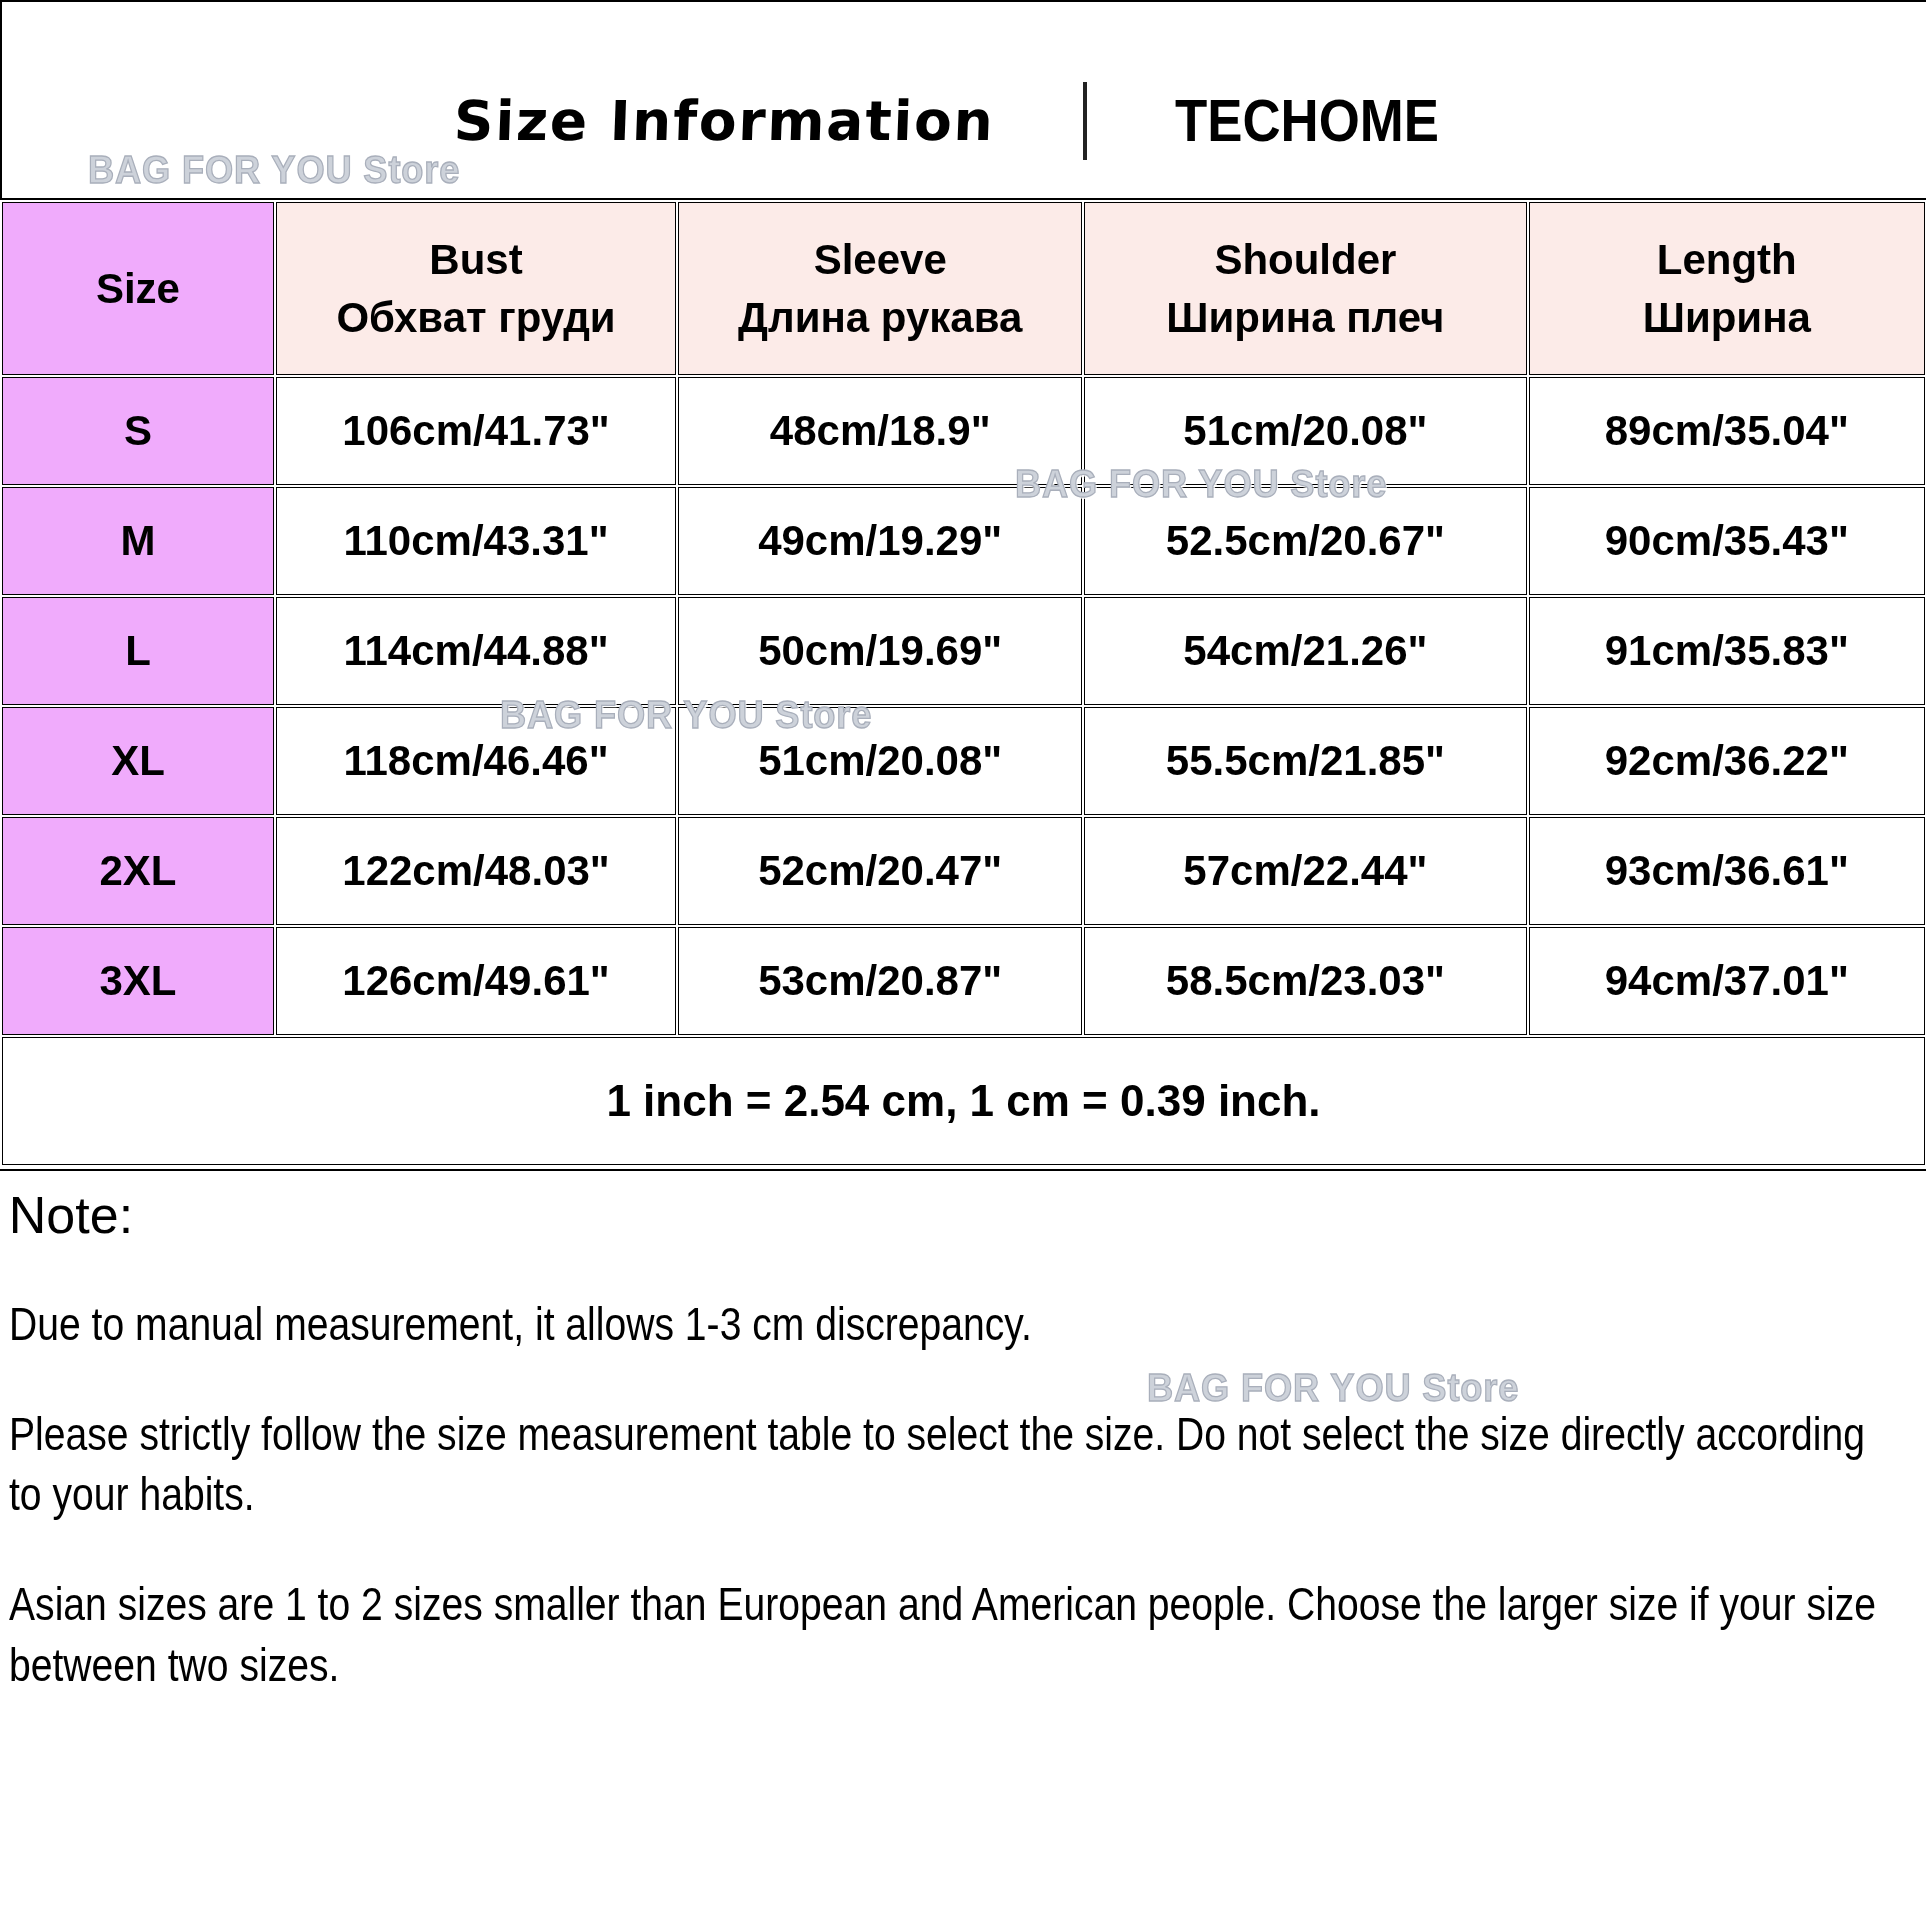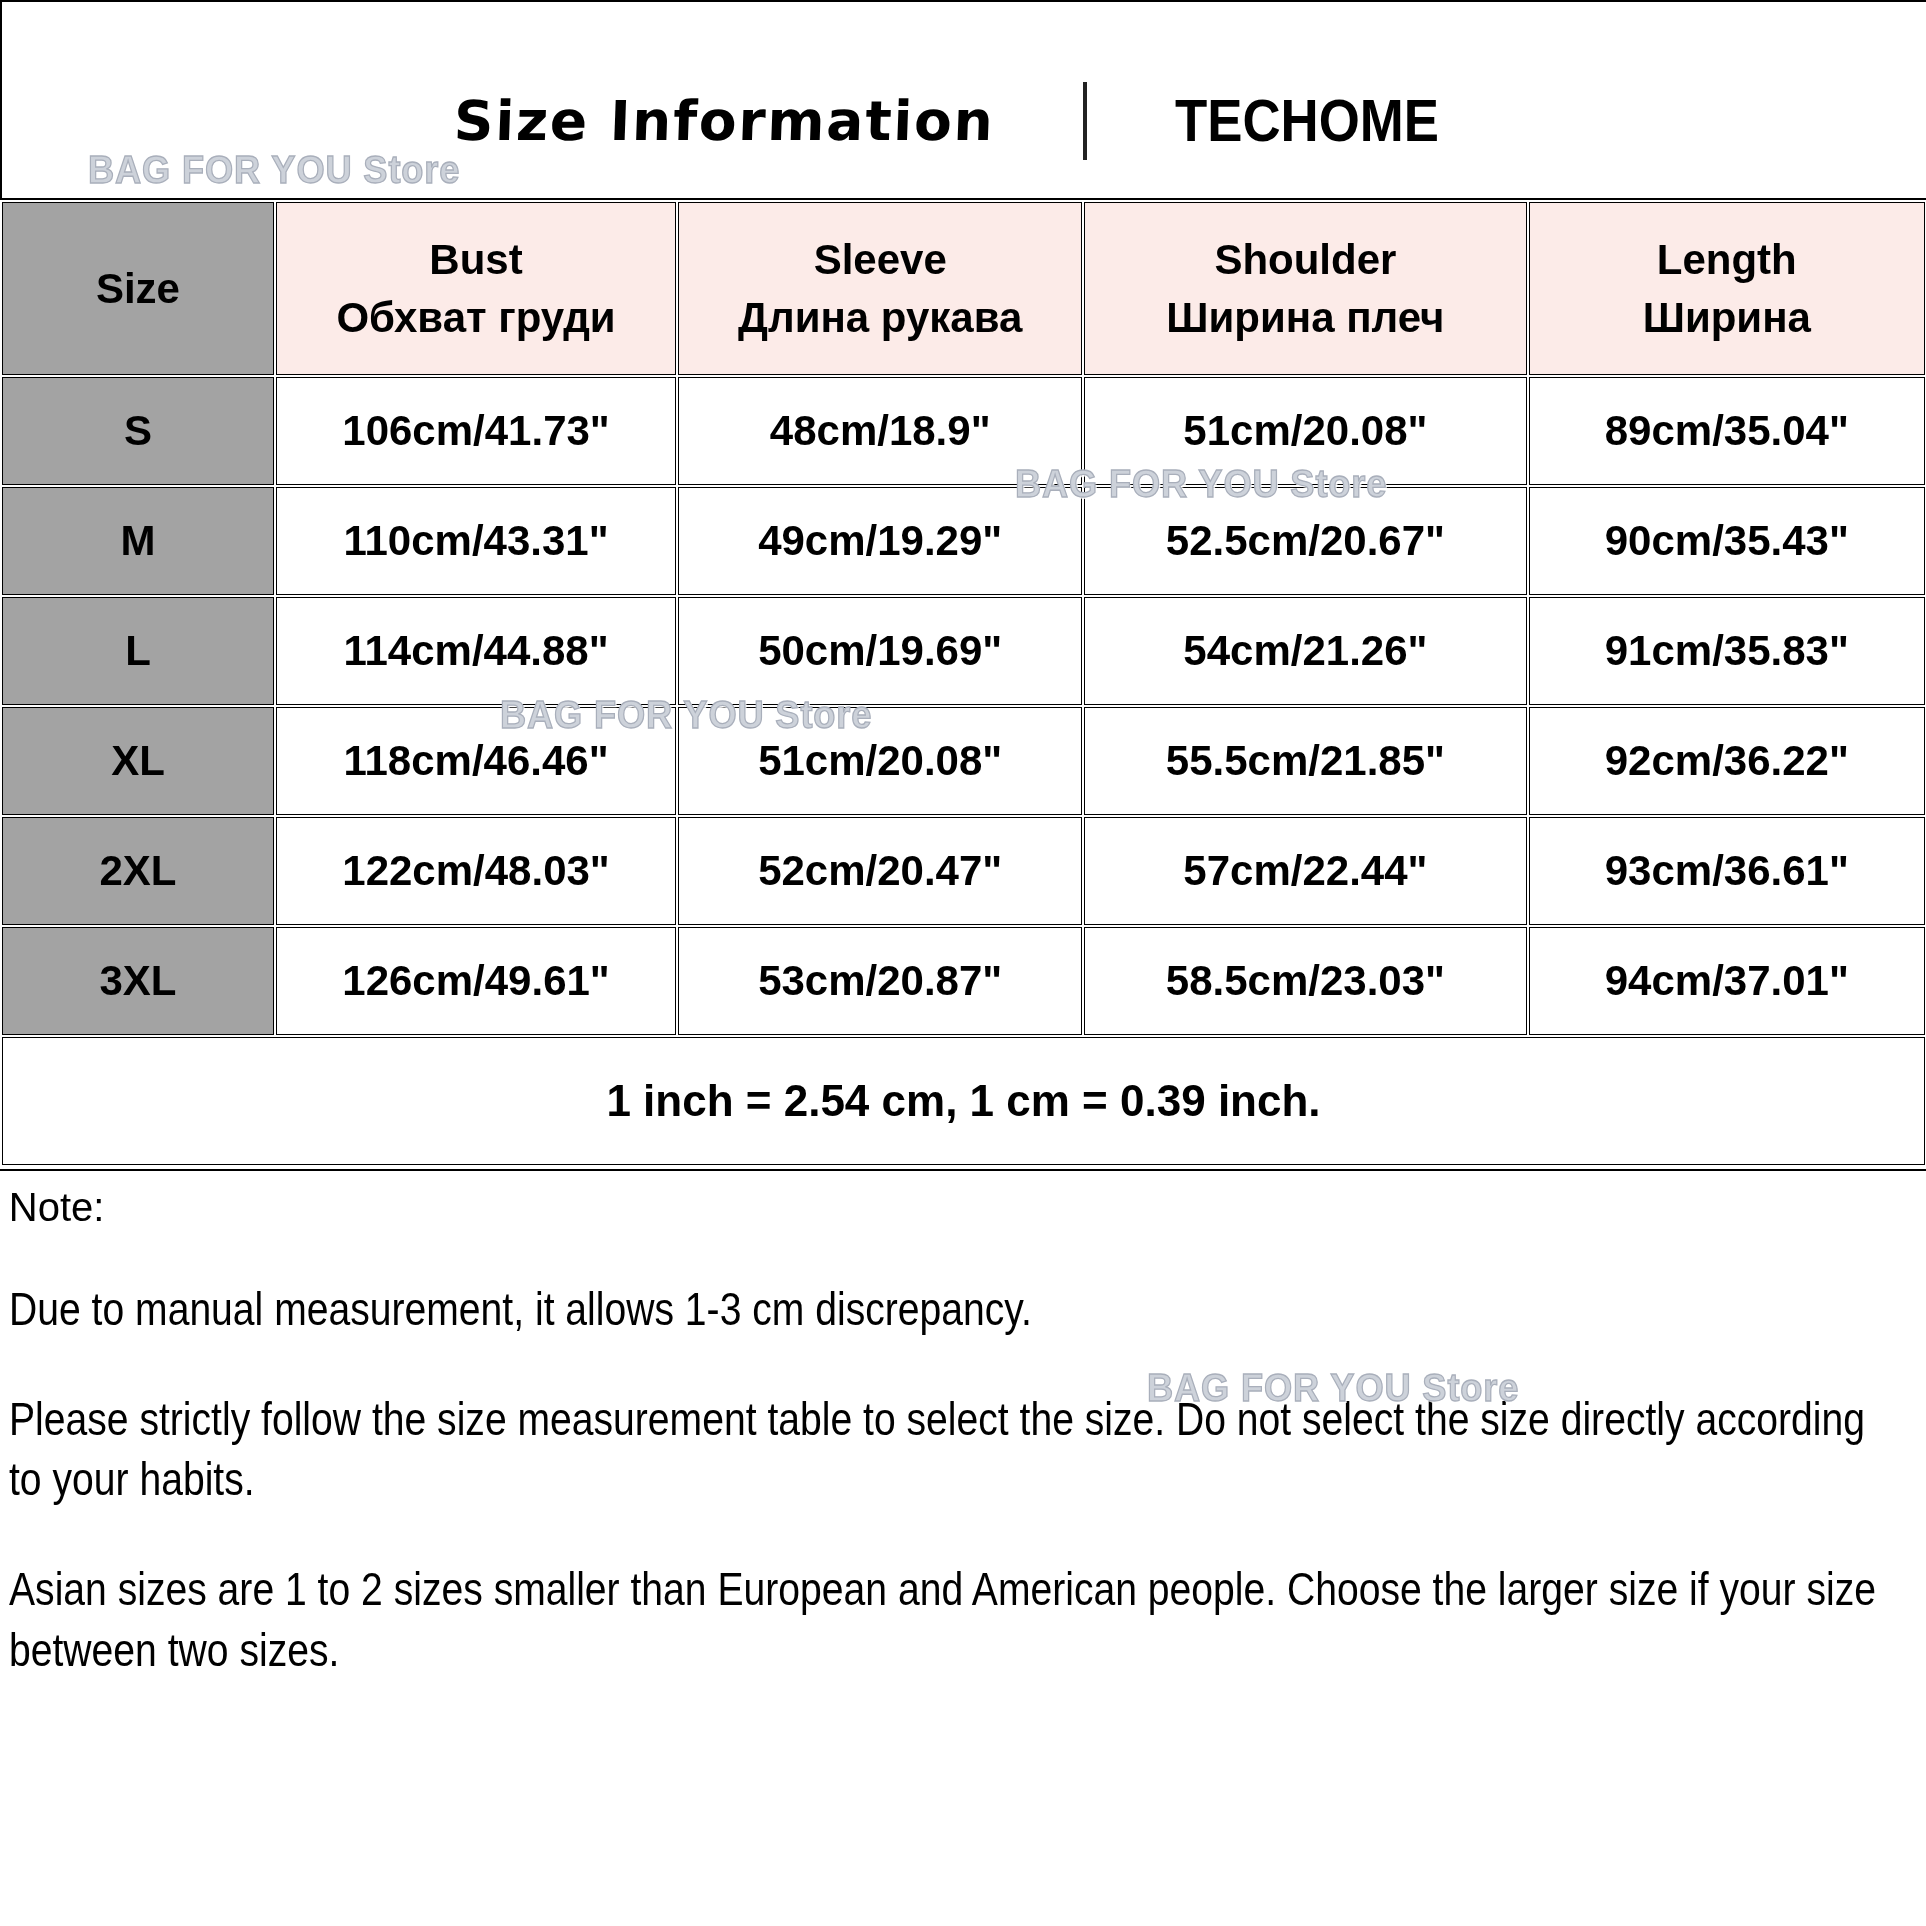--- a/index.html
+++ b/index.html
@@ -78,37 +78,37 @@
   .size-table td {
     box-sizing: border-box;
     border: 1.8px solid #000;
     text-align: center;
     vertical-align: middle;
     font-weight: bold;
     font-size: 42px;
     background: #ffffff;
   }
   .size-table td.hdr     { height: 173px; background: #fcebe8; }
-  .size-table td.sizecol { background: #a3a3a3; }
+  .size-table td.sizecol { background: #f0abfc; }
   .size-table td.data    { height: 108px; }
   .size-table td.conv    { height: 128px; background: #ffffff; font-size: 44px; }
   .hdr-line { line-height: 1.38; }
 
   .bottom-rule {
     height: 0;
     border-top: 2.6px solid #000;
     margin-top: 1.8px;
   }
 
   
   .notes {
     padding: 14px 0 0 8.8px;
   }
   .note-label {
-    font-size: 40px;
+    font-size: 52px;
     margin: 0;
   }
   .note {
     font-size: 46px;
     line-height: 1.32;
     width: 2232px;
     transform: scaleX(0.85);
     transform-origin: left top;
     margin: 49px 0 0 0;
   }

